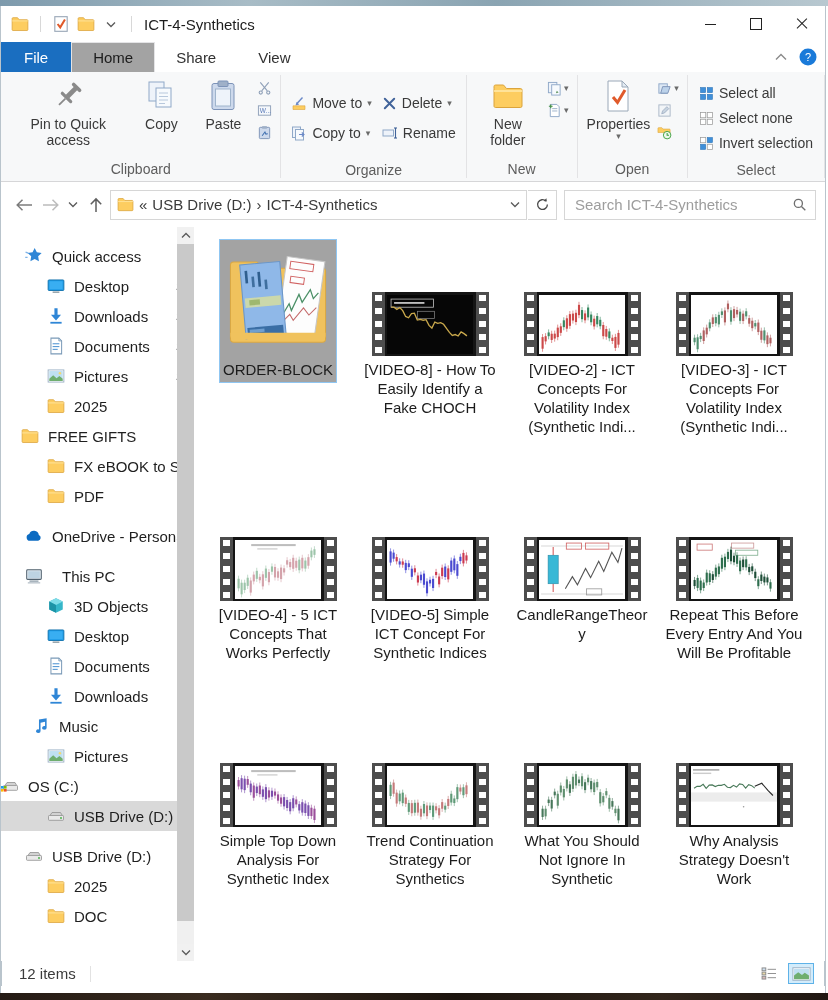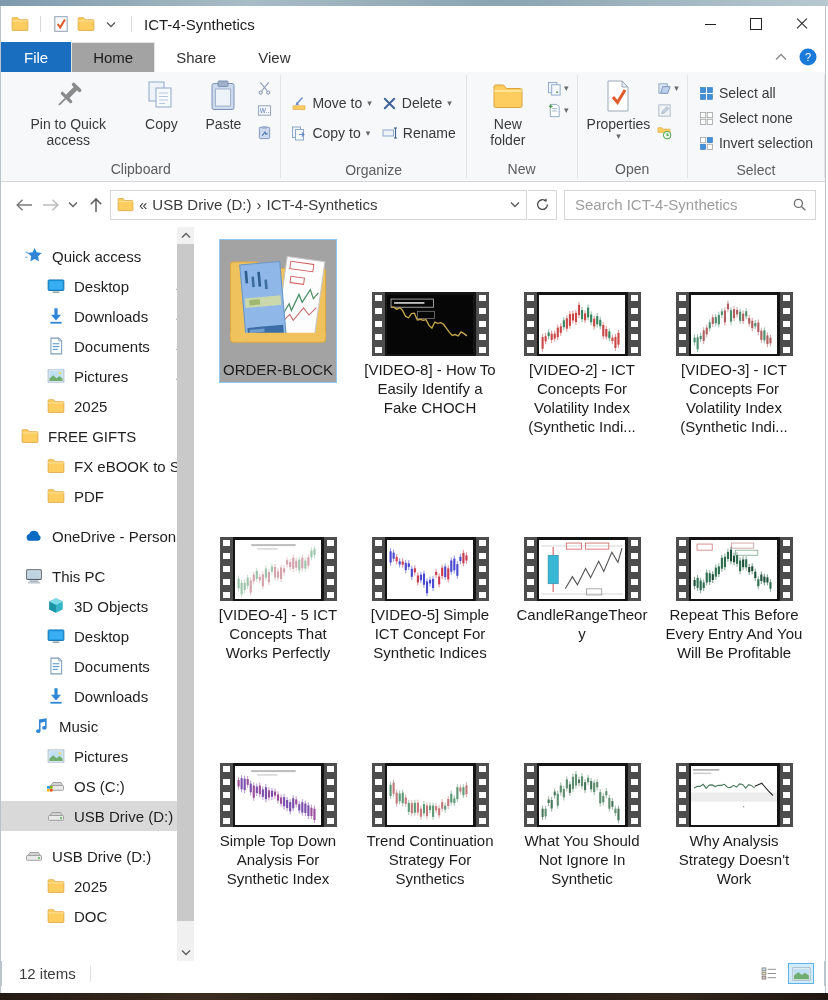--- a/index.html
+++ b/index.html
@@ -641,21 +641,21 @@
             <span class="slabel">PDF</span>
           </div>
           <div class="srow gap" style="padding-left: 24px;">
             <span class="icn">
               <svg viewBox="0 0 16 16" width="100%" height="100%">
                 <path d="M4.3 12.3a3.1 3.1 0 01-.5-6.1A4.4 4.4 0 0112.3 7a2.8 2.8 0 01-.6 5.3z" fill="#0b6bc2"></path>
               </svg>
             </span>
             <span class="slabel">OneDrive - Personal</span>
           </div>
-          <div class="srow gap" style="padding-left: 24px;">
+          <div class="srow gap" style="padding-left: 24px; gap: 10px;">
             <span class="icn">
               <svg viewBox="0 0 16 16" width="100%" height="100%">
                 <rect x="1.5" y="2.5" width="13" height="8.5" rx=".8" fill="#dfe9f0" stroke="#51616e" stroke-width=".9"></rect>
                 <rect x="2.8" y="3.8" width="10.4" height="6" fill="#bdd3e2"></rect>
                 <rect x="4" y="12" width="8" height="1.1" fill="#8a9aa6"></rect>
                 <rect x="2.5" y="13.6" width="11" height="1" fill="#aab6bf"></rect>
               </svg>
             </span>
             <span class="slabel">This PC</span>
           </div>
@@ -714,21 +714,21 @@
             <span class="icn">
               <svg viewBox="0 0 16 16" width="100%" height="100%">
                 <rect x="1" y="2.6" width="14" height="10.8" fill="#fff" stroke="#9ab0c4" stroke-width=".8"></rect>
                 <rect x="2" y="3.6" width="12" height="6.8" fill="#bfe0f2"></rect>
                 <path d="M2 10.4l3.5-3 3 2.5 2.5-2 3 2.6v1.9H2z" fill="#6fae6f"></path>
                 <circle cx="11.5" cy="5.6" r="1.1" fill="#f5d76e"></circle>
               </svg>
             </span>
             <span class="slabel">Pictures</span>
           </div>
-          <div class="srow" style="padding-left: 46px;">
+          <div class="srow" style="">
             <span class="icn">
               <svg viewBox="0 0 18 14" width="100%" height="100%">
                 <path d="M4 6.5L6 3.5h8l1.7 3" fill="#d2d2d2" stroke="#8f8f8f" stroke-width=".8"></path>
                 <rect x="2.5" y="6.5" width="14" height="4.8" rx=".8" fill="#e9e9e9" stroke="#8f8f8f" stroke-width=".8"></rect>
                 <rect x="0" y="7" width="2.6" height="2.6" fill="#1f9ce8"></rect>
                 <rect x="3" y="7" width="2.6" height="2.6" fill="#7fba00"></rect>
                 <rect x="0" y="10" width="2.6" height="2.6" fill="#ffb900"></rect>
                 <rect x="3" y="10" width="2.6" height="2.6" fill="#f25022"></rect>
               </svg>
             </span>

